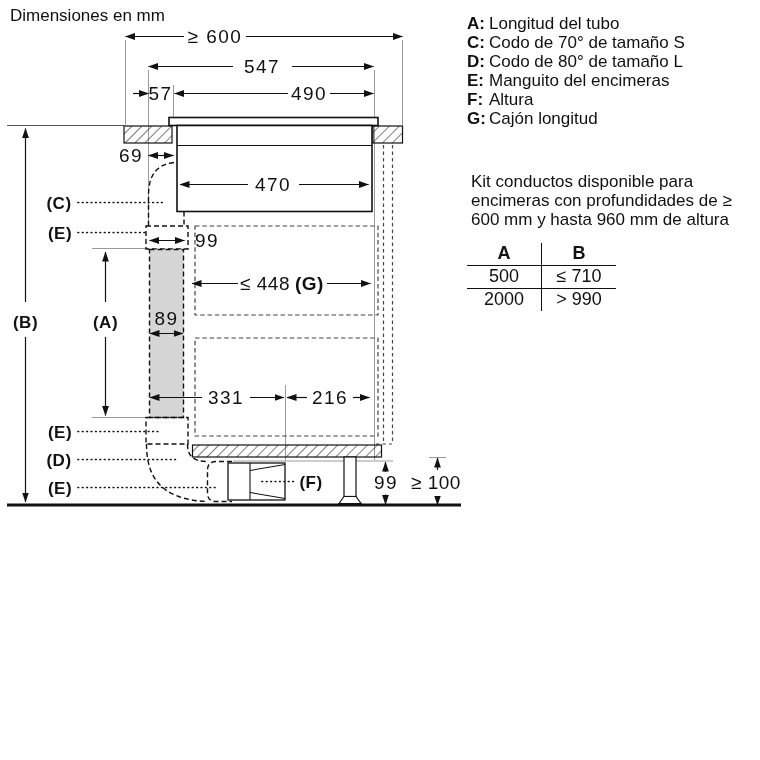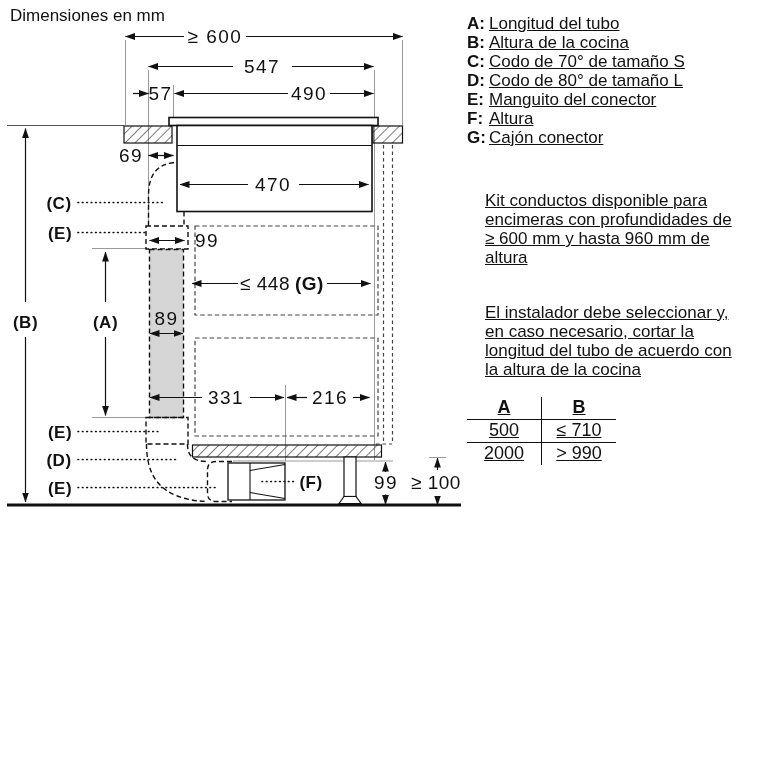--- a/index.html
+++ b/index.html
@@ -4,24 +4,24 @@
 <style>
   html,body{margin:0;padding:0;background:#fff;}
   #page{position:relative;width:760px;height:648px;background:#fff;overflow:hidden;
         font-family:"Liberation Sans", sans-serif;color:#111;}
   .title{position:absolute;left:10px;top:6px;font-size:17px;color:#111;}
   svg{position:absolute;left:0;top:0;}
   .dim{font-size:19px;letter-spacing:1.5px;fill:#111;}
   .dim.small{letter-spacing:0.5px;}
   .part{font-size:17px;font-weight:bold;fill:#111;letter-spacing:0.5px;}
   .bold{font-weight:bold;}
-  .panel{position:absolute;left:467px;top:14px;width:294px;font-size:17px;line-height:19px;text-decoration:underline;}
+  .panel{position:absolute;left:467px;top:14px;width:294px;font-size:17px;line-height:19px;}
   .lrow{white-space:nowrap;}
   .lkey{display:inline-block;width:22px;font-weight:bold;}
-  .note{margin:18px;}
+  .note{margin:4px;}
   .note1{margin-top:44px;}
   .note2{margin-top:36px;}
   .minitable{margin-top:14px;margin-left:0px;border-collapse:collapse;font-size:18px;}
   .minitable td{width:74px;text-align:center;padding:1px 0 2px 0;}
   .minitable td:first-child{border-right:1.5px solid #111;}
   .minitable tr.hdr td{font-weight:bold;border-bottom:1.5px solid #111;}
   .minitable tr.r1 td{border-bottom:1.5px solid #111;text-align:center;}
 </style>
 </head>
 <body>
@@ -178,30 +178,28 @@
     <text class="part" x="105.5" y="327.5" text-anchor="middle">(A)</text>
     <text class="part" x="60" y="437.5" text-anchor="middle">(E)</text>
     <text class="part" x="59" y="465.5" text-anchor="middle">(D)</text>
     <text class="part" x="60" y="493.5" text-anchor="middle">(E)</text>
     <text class="part" x="311" y="488" text-anchor="middle">(F)</text>
   </svg>
 
   <div class="panel">
     <div class="legend">
       <div class="lrow"><span class="lkey">A:</span><span>Longitud del tubo</span></div>
-      <div class="lrow"><span class="lkey">B:</span><span>Altura de la cocina</span></div>
       <div class="lrow"><span class="lkey">C:</span><span>Codo de 70° de tamaño S</span></div>
       <div class="lrow"><span class="lkey">D:</span><span>Codo de 80° de tamaño L</span></div>
-      <div class="lrow"><span class="lkey">E:</span><span>Manguito del conector</span></div>
+      <div class="lrow"><span class="lkey">E:</span><span>Manguito del encimeras</span></div>
       <div class="lrow"><span class="lkey">F:</span><span>Altura</span></div>
-      <div class="lrow"><span class="lkey">G:</span><span>Cajón conector</span></div>
+      <div class="lrow"><span class="lkey">G:</span><span>Cajón longitud</span></div>
     </div>
 
     <p class="note note1">Kit conductos disponible para encimeras con profundidades de ≥ 600 mm y hasta 960 mm de altura</p>
-    <p class="note note2">El instalador debe seleccionar y, en caso necesario, cortar la longitud del tubo de acuerdo con la altura de la cocina</p>
 
     <table class="minitable">
       <tbody>
           <tr class="hdr">
         <td>A</td>
         <td>B</td>
       </tr>
       <tr class="r1">
         <td>500</td>
         <td>≤ 710</td>

